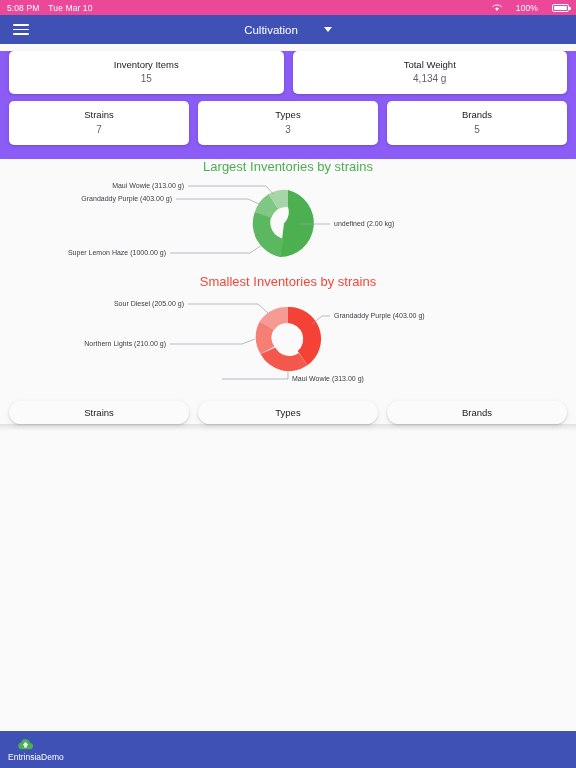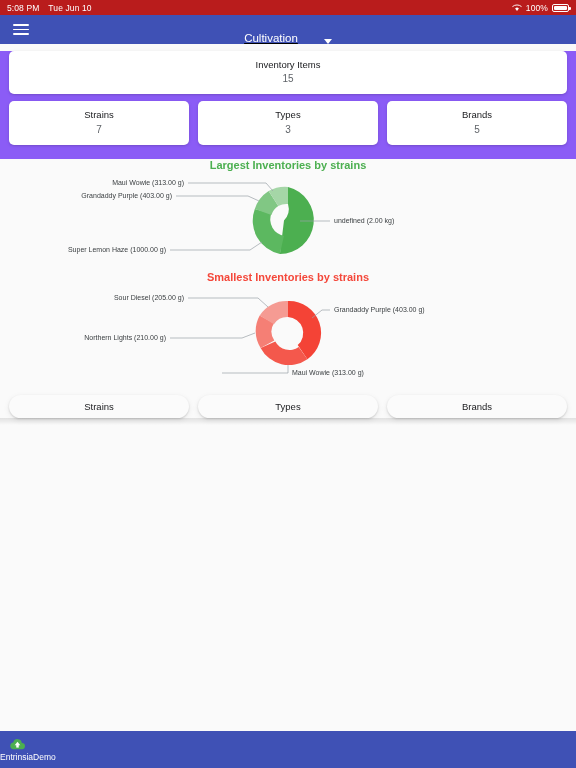--- a/index.html
+++ b/index.html
@@ -6,47 +6,46 @@
   html, body {
     width: 576px; height: 768px;
     font-family: "Liberation Sans", sans-serif;
     background: #f7f7f8;
     overflow: hidden;
   }
   .screen { position: relative; width: 576px; height: 768px; background: #fafafa; }
 
   
   .statusbar {
-    height: 15px; background: #b91c1c; color: #ffffff;
+    height: 15px; background: #ec4899; color: #ffffff;
     display: flex; align-items: center; padding: 0 7px;
     font-size: 8.5px; letter-spacing: .1px;
   }
   .sb-left { display: flex; align-items: center; gap: 9px; }
-  .sb-right { margin-left: auto; display: flex; align-items: center; gap: 4px; }
+  .sb-right { margin-left: auto; display: flex; align-items: center; gap: 14px; }
   .wifi-ico { width: 10px; height: 8px; display: block; }
   .batt { width: 17px; height: 8px; border: 1px solid #fff; border-radius: 2px;
           position: relative; display: inline-block; }
   .batt:before { content: ""; position: absolute; left: 1px; top: 1px; bottom: 1px; right: 1px;
                  background: #fff; border-radius: 1px; }
   .batt:after { content: ""; position: absolute; right: -3px; top: 2.2px;
                 width: 1.6px; height: 3px; background: #fff; border-radius: 0 1px 1px 0; }
 
   
   .appbar {
     height: 29px; background: #3f51b5; position: relative;
     display: flex; align-items: center;
   }
   .hamburger { width: 30px; margin-left: 6px; display: flex; flex-direction: column;
                gap: 3px; cursor: pointer; padding: 4px 7px; }
   .hamburger span { display: block; height: 1.7px; background: #ffffff; border-radius: 1px; }
   .appbar-title-wrap {
     position: absolute; left: 0; right: 0; top: 0; bottom: 0;
-    display: flex; align-items: flex-end; justify-content: center; gap: 26px;
+    display: flex; align-items: center; justify-content: center; gap: 26px;
     pointer-events: none;
-    text-decoration: underline;
   }
   .appbar-title { color: #ffffff; font-size: 11.5px; pointer-events: auto; }
   .caret { width: 0; height: 0; border-left: 4.5px solid transparent;
            border-right: 4.5px solid transparent; border-top: 5px solid #ffffff;
            pointer-events: auto; cursor: pointer; }
 
   
   .content { background: #8b5cf6; padding: 0 0 0 0; }
 
   .card-row { display: flex; gap: 9px; padding: 0 9px; margin-top: 7px; }
@@ -55,21 +54,21 @@
     box-shadow: 0 1px 2px rgba(0,0,0,.13), 0 1px 5px rgba(0,0,0,.06);
     padding: 7px 6px 8px; text-align: center;
   }
   .card-label { font-size: 9.5px; color: #202124; line-height: 1.4; }
   .card-value { font-size: 10px; color: #5f6368; line-height: 1.5; }
 
   .charts-panel {
     background: #fafafa; margin-top: 14px; padding-bottom: 4px;
   }
   .chart-block { position: relative; }
-  .chart-title { text-align: center; font-size: 11px; font-weight: bold; }
+  .chart-title { text-align: center; font-size: 13px; font-weight: normal; }
   .chart-title.green { color: #4caf50; }
   .chart-title.red { color: #f4473a; }
   .chart-svg { display: block; margin: 0 auto; }
   .chart-svg text { font-family: "Liberation Sans", sans-serif; font-size: 7px; fill: #3c4043; }
 
   .tab-row { display: flex; gap: 9px; padding: 0 9px; margin-top: 12px; }
   .tab-btn {
     flex: 1; background: #fbfbfb; border-radius: 16px;
     box-shadow: 0 1px 2px rgba(0,0,0,.15), 0 2px 6px rgba(0,0,0,.07);
     text-align: center; padding: 6px 4px; font-size: 9.5px; color: #202124;
@@ -77,34 +76,34 @@
   }
   .panel-shadow {
     height: 7px;
     background: linear-gradient(to bottom, rgba(0,0,0,.10), rgba(0,0,0,0));
   }
 
   
   .bottombar {
     position: absolute; left: 0; right: 0; bottom: 0; height: 37px;
     background: #3f51b5; display: flex; flex-direction: column;
-    align-items: flex-start; justify-content: center; gap: 1px;
+    align-items: flex-start; justify-content: center; padding-left: 8px; gap: 1px;
   }
   .cloud-ico { width: 17px; height: 13px; display: block; margin-left: 9px; }
   .bottom-label { color: #ffffff; font-size: 8.5px; }
 </style>
 </head>
 <body>
 
 <div class="screen">
 
   <div class="statusbar">
     <div class="sb-left">
       <span>5:08 PM</span>
-      <span>Tue Jun 10</span>
+      <span>Tue Mar 10</span>
     </div>
     <div class="sb-right">
       <svg class="wifi-ico" viewBox="0 0 16 12">
         <path d="M8 10.6 L11 6.6 A4.6 4.6 0 0 0 5 6.6 Z" fill="#ffffff"></path>
         <path d="M1.2 3.4 A10.5 10.5 0 0 1 14.8 3.4" stroke="#ffffff" stroke-width="1.5" fill="none" stroke-linecap="round"></path>
       </svg>
       <span>100%</span>
       <span class="batt"></span>
     </div>
   </div>
@@ -121,20 +120,24 @@
     </div>
   </div>
 
   <div class="content">
 
     <div class="card-row">
       <div class="card">
         <div class="card-label">Inventory Items</div>
         <div class="card-value">15</div>
       </div>
+      <div class="card">
+        <div class="card-label">Total Weight</div>
+        <div class="card-value">4,134 g</div>
+      </div>
     </div>
 
     <div class="card-row">
       <div class="card">
         <div class="card-label">Strains</div>
         <div class="card-value">7</div>
       </div>
       <div class="card">
         <div class="card-label">Types</div>
         <div class="card-value">3</div>

